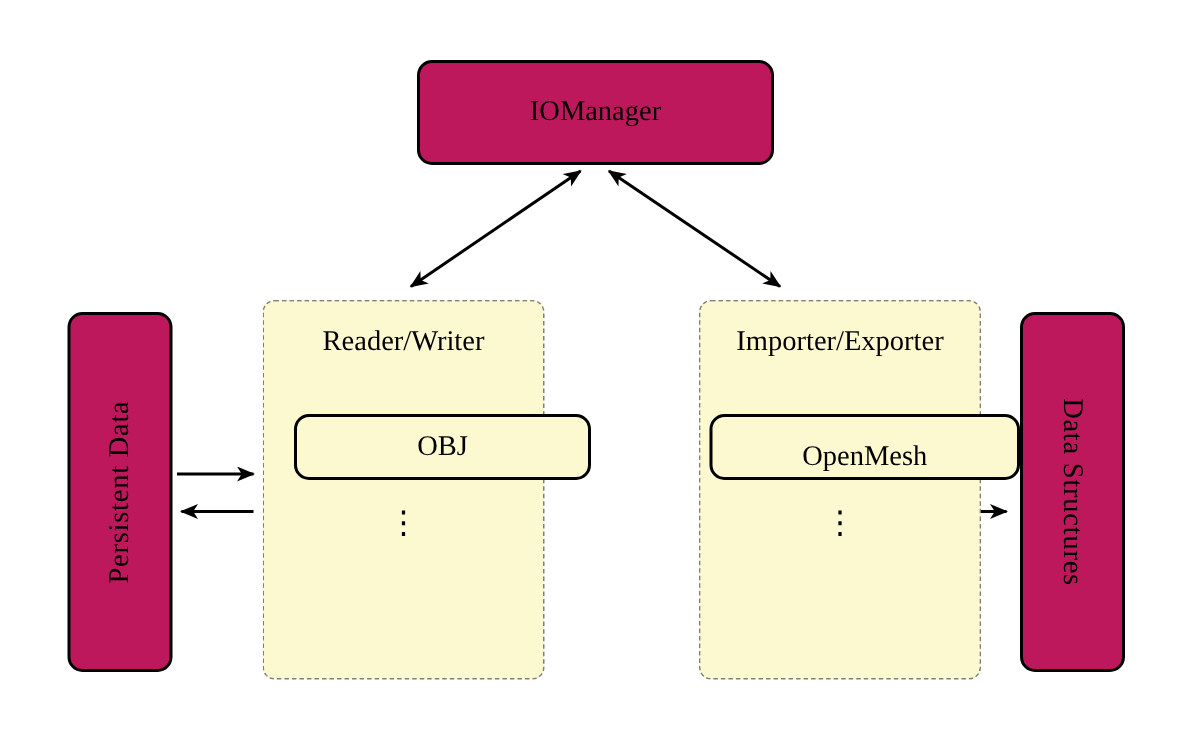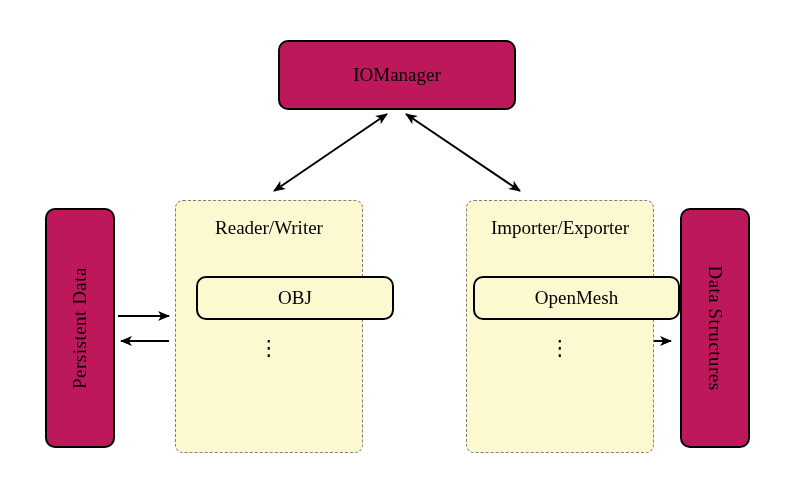--- a/index.html
+++ b/index.html
@@ -74,21 +74,21 @@
     text-align: center;
     font-size: 19px;
     white-space: nowrap;
   }
   .group .inner {
     background: #FCF8D0;
     border-width: 2.5px;
     font-size: 19px;
   }
   .group.rw .inner { left: 9px;  width: 198px; margin-left: 11px; }
-  .group.ie .inner { left: 6px;  width: 207px; }
+  .group.ie .inner { left: 6px;  width: 207px; align-items: flex-end; }
   .inner.top-item  { top: 75px;  height: 44px; }
   .inner.bot-item  { top: 176px; height: 57px; }
   .multiline { white-space: pre-line; }
   .ellipsis {
     position: absolute;
     top: 130px;
     left: 0; right: 0;
     text-align: center;
     font-family: "DejaVu Sans", "DejaVu Serif", sans-serif;
     font-size: 21px;

